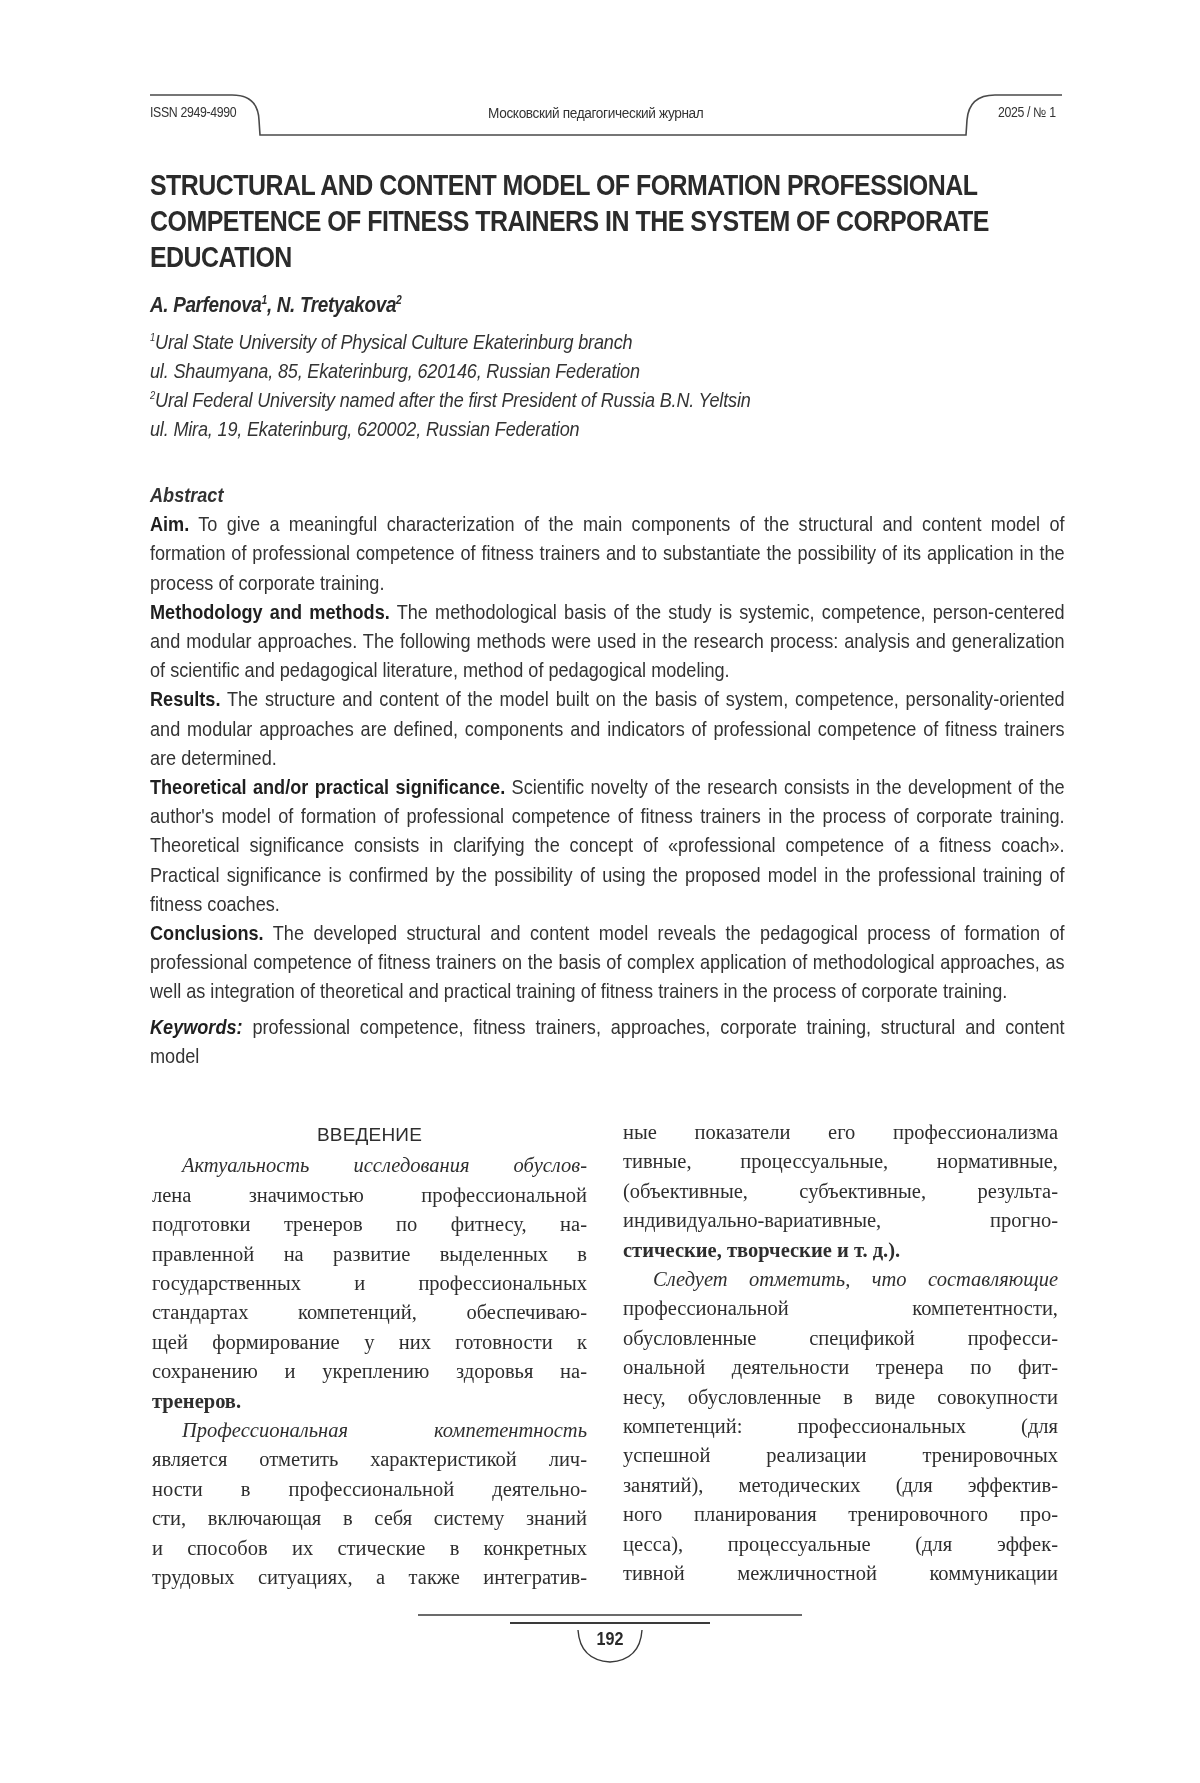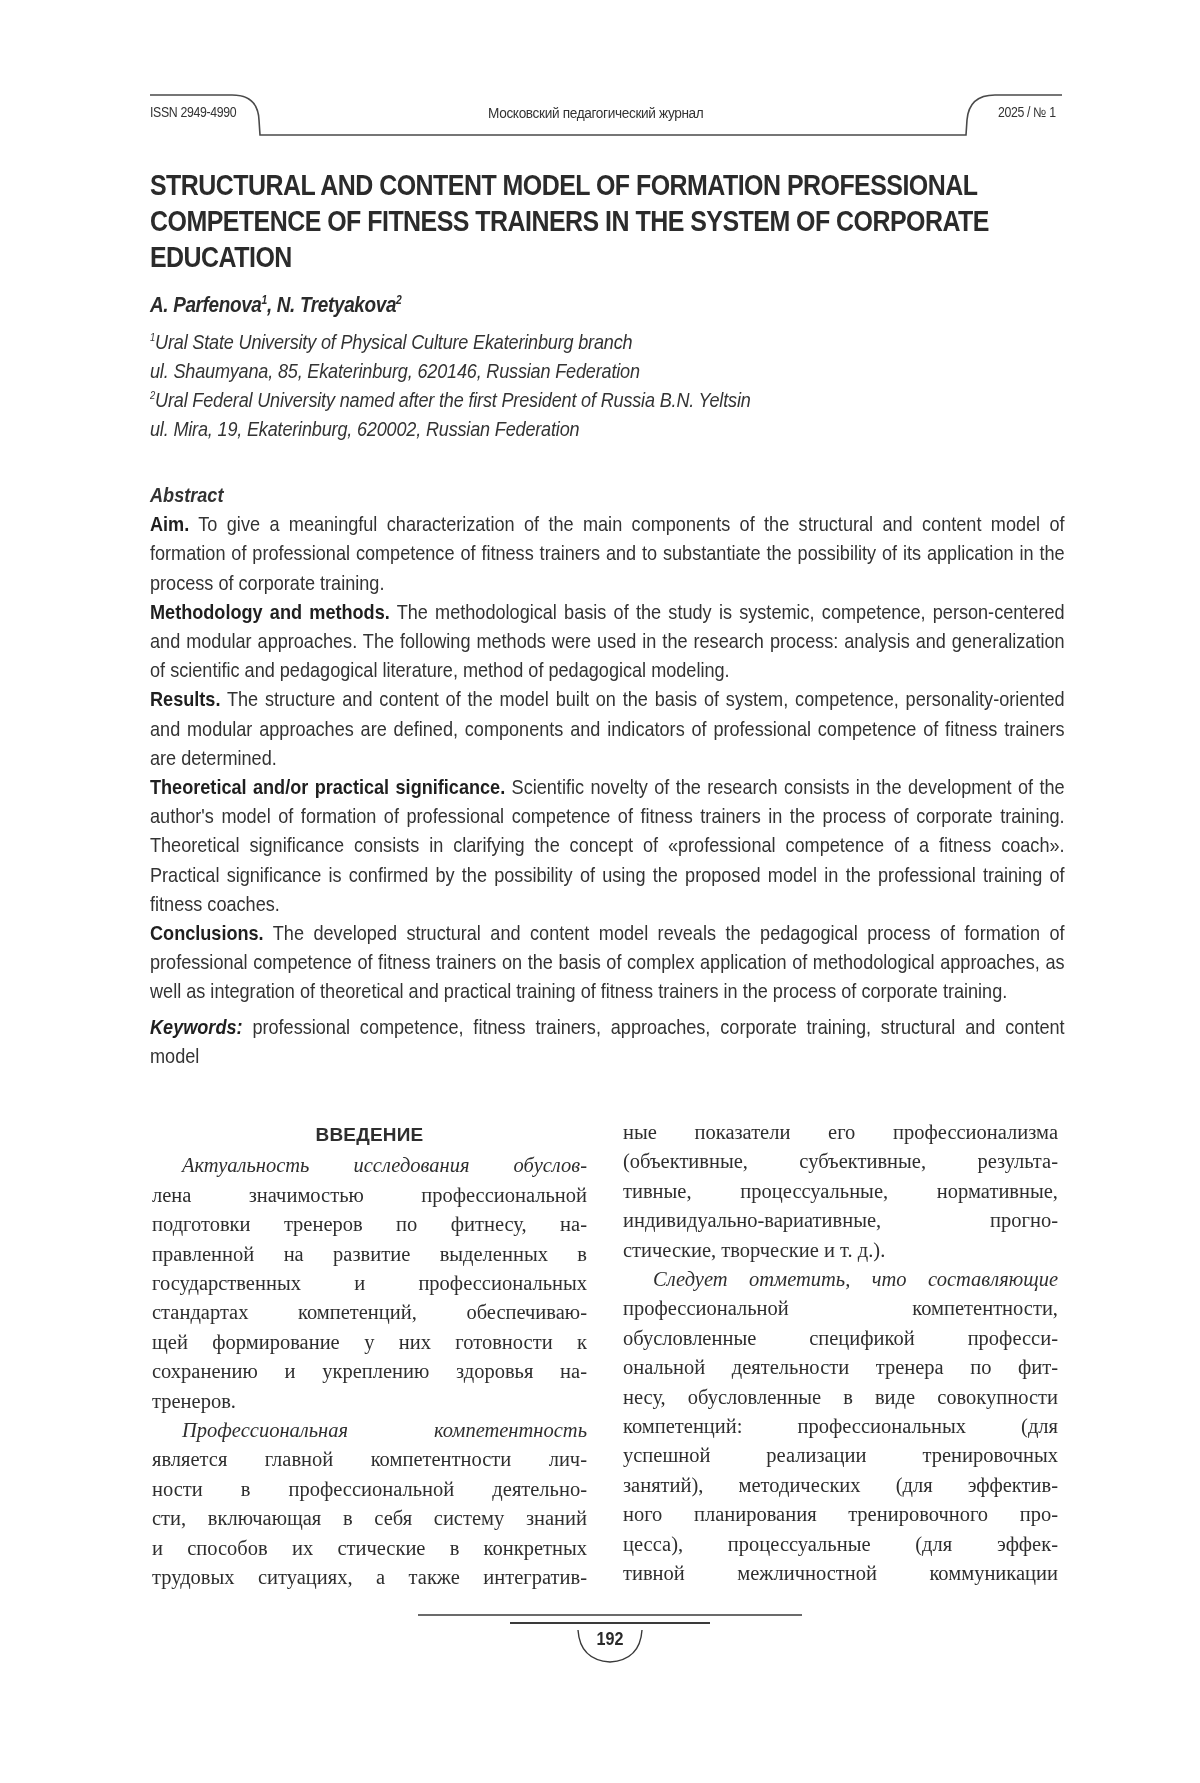--- a/index.html
+++ b/index.html
@@ -29,23 +29,23 @@
     #abstract-heading { font-weight: bold; font-style: italic; margin: 0 0 0px 0; }
     .abs-p { margin: 0; text-align: justify; }
     .abs-p b { color: #1f1f1f; }
     #keywords { margin-top: 6px; text-align: justify; }
     #keywords b { font-style: italic; }
 
     
     .col { position: absolute; top: 1118px; width: 435px; font-size: 20.5px; line-height: 29.4px; color: #2e2e2e; text-align: justify; }
     #col-left { left: 152px; }
     #col-right { left: 623px; }
-    #intro-heading { text-align: center; font-weight: bold; font-size: 19px; margin: 2px 0 2px 0; letter-spacing: 0.2px; }
+    #intro-heading { text-align: center; font-weight: normal; font-size: 19px; margin: 2px 0 2px 0; letter-spacing: 0.2px; }
     .col .line { display: block; text-align: justify; text-align-last: justify; white-space: nowrap; }
-    .col .line.last { text-align-last: left; }
+    .col .line.last { text-align-last: left; font-weight: bold; }
     .col .line.ind { padding-left: 30px; font-style: italic; }
 
     
     #page-num { position: absolute; left: 588px; top: 1628px; width: 44px; text-align: center; font-size: 19px; font-weight: bold; color: #2a2a2a; transform: scaleX(0.85); }
   </style>
 </head>
 <body>
 
 <svg id="hdr-svg" width="1200" height="150">
   <path d="M150 95 L232 95 Q258 95 259 120 L260 135 L966 135 L967 120 Q969 95 995 95 L1062 95" fill="none" stroke="#4a4a4a" stroke-width="1.6"></path>
@@ -85,32 +85,32 @@
       <span class="line ind">Актуальность исследования обуслов-</span>
       <span class="line">лена значимостью профессиональной</span>
       <span class="line">подготовки тренеров по фитнесу, на-</span>
       <span class="line">правленной на развитие выделенных в</span>
       <span class="line">государственных и профессиональных</span>
       <span class="line">стандартах компетенций, обеспечиваю-</span>
       <span class="line">щей формирование у них готовности к</span>
       <span class="line">сохранению и укреплению здоровья на-</span>
       <span class="line last">тренеров.</span>
       <span class="line ind">Профессиональная компетентность</span>
-      <span class="line">является главной компетентности лич-</span>
+      <span class="line">является отметить характеристикой лич-</span>
       <span class="line">ности в профессиональной деятельно-</span>
       <span class="line">сти, включающая в себя систему знаний</span>
       <span class="line">и способов их стические в конкретных</span>
       <span class="line">трудовых ситуациях, а также интегратив-</span>
     </div>
 </div>
 <div id="col-right" class="col serif">
   <div id="right-lines">
       <span class="line">ные показатели его профессионализма</span>
+      <span class="line">тивные, процессуальные, нормативные,</span>
       <span class="line">(объективные, субъективные, результа-</span>
-      <span class="line">тивные, процессуальные, нормативные,</span>
       <span class="line">индивидуально-вариативные, прогно-</span>
       <span class="line last">стические, творческие и т. д.).</span>
       <span class="line ind">Следует отметить, что составляющие</span>
       <span class="line">профессиональной компетентности,</span>
       <span class="line">обусловленные спецификой професси-</span>
       <span class="line">ональной деятельности тренера по фит-</span>
       <span class="line">несу, обусловленные в виде совокупности</span>
       <span class="line">компетенций: профессиональных (для</span>
       <span class="line">успешной реализации тренировочных</span>
       <span class="line">занятий), методических (для эффектив-</span>

